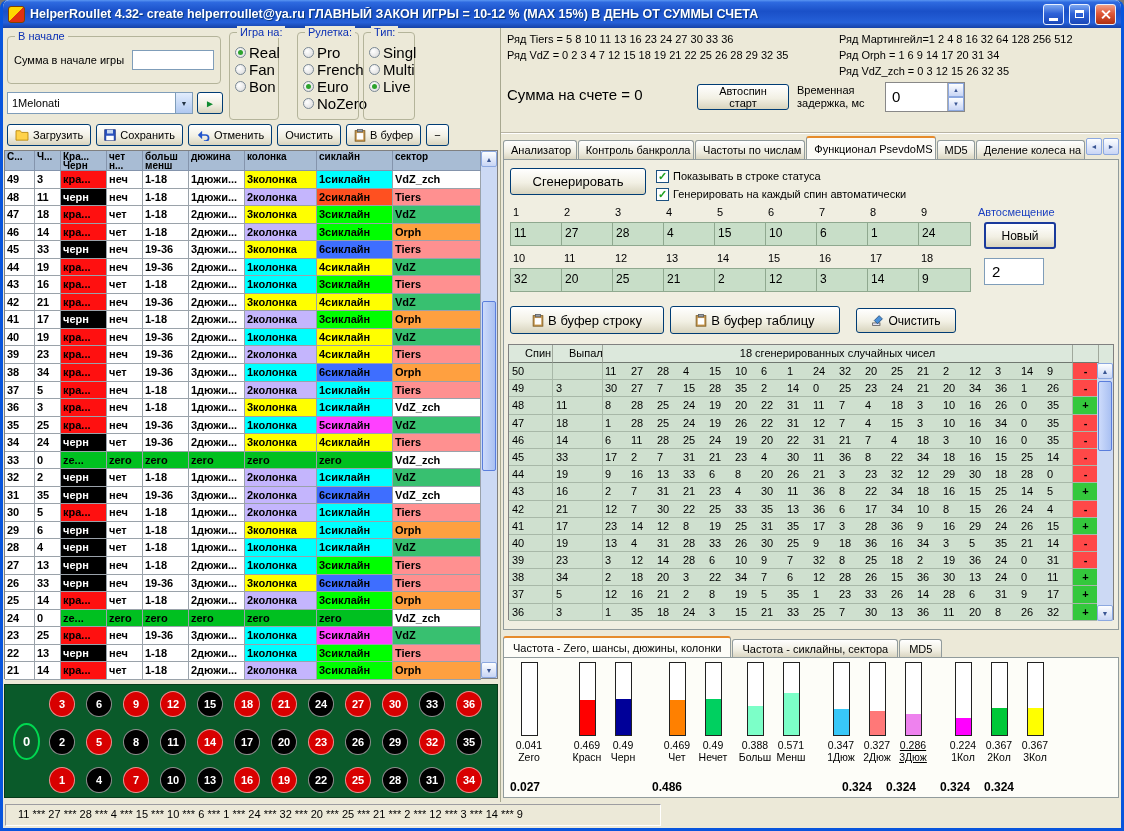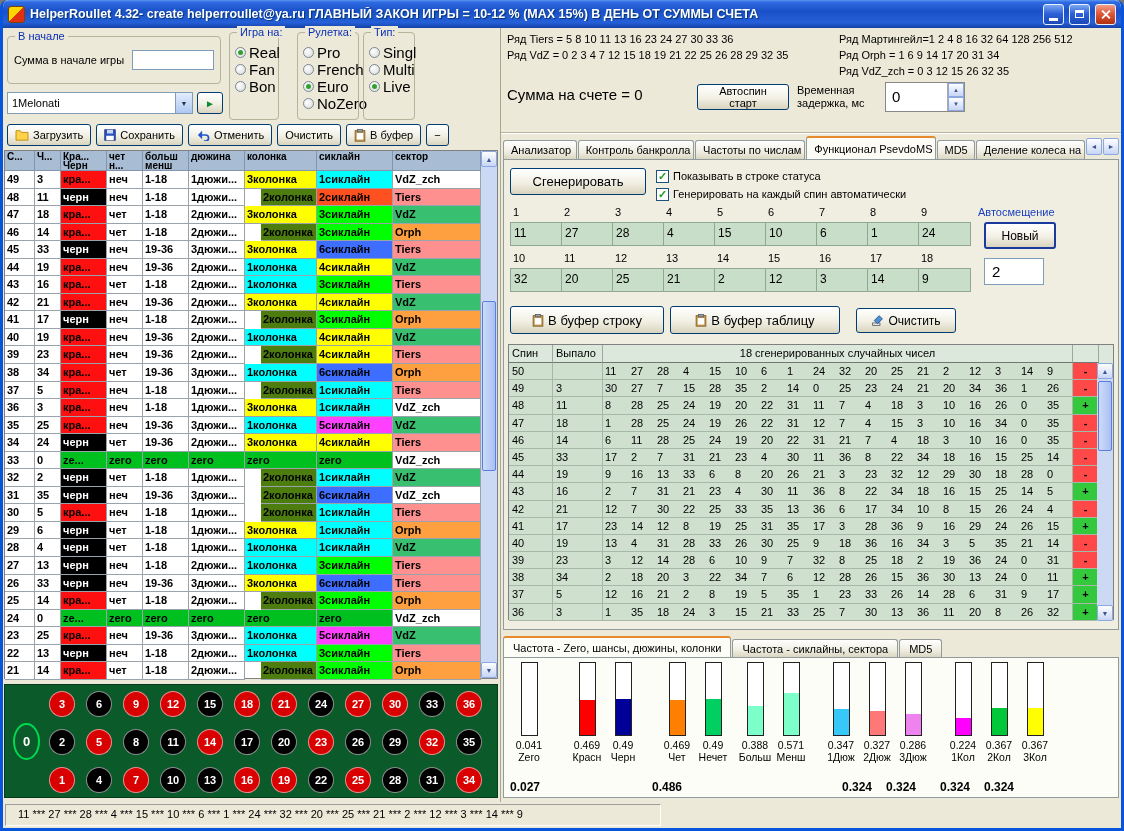--- a/index.html
+++ b/index.html
@@ -45,21 +45,21 @@
   
   .spin-table{position:absolute;left:1px;top:122px;width:494px;height:529px;border:1px solid #808080;background:#FFF;}
   .st-header{display:grid;grid-template-columns:30px 26px 46px 36px 46px 56px 72px 76px 1fr;width:476px;height:20px;background:#A8BCD4;}
   .st-hcell{border-right:1px solid #8494AC;border-bottom:1px solid #8494AC;font-size:10px;font-weight:bold;line-height:9px;padding:1px 0 0 2px;overflow:hidden;white-space:nowrap;}
   .st-body{width:476px;}
   .st-row{display:grid;grid-template-columns:30px 26px 46px 36px 46px 56px 72px 76px 1fr;height:17.55px;}
   .st-cell{border-right:1px solid #9aa2aa;border-bottom:1px solid #9aa2aa;font-size:11px;font-weight:bold;line-height:16.5px;padding-left:2px;overflow:hidden;white-space:nowrap;background:#FFF;}
   .c-red{background:#FF1010;color:#000;}
   .c-black{background:#000;color:#FFF;}
   .c-zero{background:#00C020;color:#000;}
-  .col1{background:#00FFFF;} .col2{background:#4d7c0f;margin-left:16px;} .col3{background:#FFFF00;}
+  .col1{background:#00FFFF;} .col2{background:#c4b5fd;} .col3{background:#FFFF00;}
   .six1{background:#00FFFF;} .six2{background:#FF5020;} .six3{background:#00FF00;}
   .six4{background:#FFFF00;} .six5{background:#FF40FF;} .six6{background:#3E6EFF;}
   .sec-Tiers{background:#FF9090;} .sec-Orph{background:#FFA040;} .sec-VdZ{background:#38C070;} .sec-VdZ_zch{background:#FFFFFF;}
   
   .vscroll{position:absolute;right:0;top:0;width:16px;height:100%;background:#CCD9F4;}
   .sb-btn{position:absolute;left:0;width:16px;height:16px;border:1px solid #8CA8E0;border-radius:2px;background:linear-gradient(180deg,#FDFEFF,#C8D5F5);font-size:7px;color:#3A5694;display:flex;align-items:center;justify-content:center;}
   .sb-up{top:0;} .sb-down{bottom:0;}
   .sb-thumb{position:absolute;left:1px;width:14px;border:1px solid #5A7EDC;border-radius:2px;background:linear-gradient(90deg,#CDDBFB,#A9C0F2);}
   
   .board{position:absolute;left:1px;top:656px;width:494px;height:114px;background:#0A5A2A;border:1px solid #063A1A;}
@@ -97,21 +97,21 @@
   .grid-vals .gcell:last-child{border-right:none;}
   .as-label{position:absolute;left:474px;top:46px;font-size:11px;color:#1A3FC0;}
   .new-btn{position:absolute;left:480px;top:62px;width:72px;height:27px;border:2px solid #1A3A9C;font-size:12px;}
   .as-input{position:absolute;left:480px;top:98px;width:60px;height:27px;border:1px solid #7F9DB9;background:#FFF;font-size:15px;padding-left:7px;line-height:25px;}
   .copy-row-btn{position:absolute;left:6px;top:146px;width:154px;height:28px;font-size:13px;}
   .copy-table-btn{position:absolute;left:166px;top:146px;width:170px;height:28px;font-size:13px;}
   .clear-btn{position:absolute;left:352px;top:148px;width:100px;height:25px;font-size:12px;}
   
   .gen-table{position:absolute;left:4px;top:184px;width:606px;height:276px;border:1px solid #808080;background:#CFE0CF;}
   .gt-header{display:grid;grid-template-columns:44px 50px 470px 26px;height:18px;background:#DCE8DC;}
-  .gt-hcell{border-right:1px solid #A0A89C;border-bottom:1px solid #707870;font-size:11px;line-height:17px;padding-left:3px;overflow:hidden;white-space:nowrap;}
+  .gt-hcell{border-right:1px solid #A0A89C;border-bottom:1px solid #707870;font-size:11px;line-height:17px;padding-left:16px;overflow:hidden;white-space:nowrap;}
   .gt-hcell.center{text-align:center;padding-left:0;}
   .gt-row{display:grid;grid-template-columns:44px 50px 470px 26px;height:17.2px;}
   .gt-cell{border-right:1px solid #A8B8A8;border-bottom:1px solid #A8B8A8;font-size:11px;line-height:16px;padding-left:3px;overflow:hidden;white-space:nowrap;background:#CFE0CF;}
   .gt-nums{display:flex;padding-left:0;}
   .gt-nums span{width:26px;flex:none;padding-left:2px;overflow:hidden;}
   .gt-sign{text-align:center;font-weight:bold;padding-left:0;}
   .gt-sign.pos{background:#34C83C;} .gt-sign.neg{background:#FF4848;}
   .gt-scroll{height:258px;}
   
   .freq{position:absolute;left:2px;top:608px;width:616px;height:164px;}
@@ -1276,21 +1276,21 @@
               <div class="bar-val">0.347</div>
               <div class="bar-name">1Дюж</div>
             </div>
             <div class="bar-unit" style="margin-left: 2px;">
               <div class="fbar">
                 <div class="fill" style="height: 24px; background: rgb(255, 120, 120);"></div>
               </div>
               <div class="bar-val">0.327</div>
               <div class="bar-name">2Дюж</div>
             </div>
-            <div class="bar-unit" style="margin-left: 2px;">
+            <div class="bar-unit" style="margin-left: 2px; text-decoration: underline;">
               <div class="fbar">
                 <div class="fill" style="height: 21px; background: rgb(238, 130, 238);"></div>
               </div>
               <div class="bar-val">0.286</div>
               <div class="bar-name">3Дюж</div>
             </div>
             <div class="bar-unit" style="margin-left: 16px;">
               <div class="fbar">
                 <div class="fill" style="height: 17px; background: rgb(255, 0, 255);"></div>
               </div>

